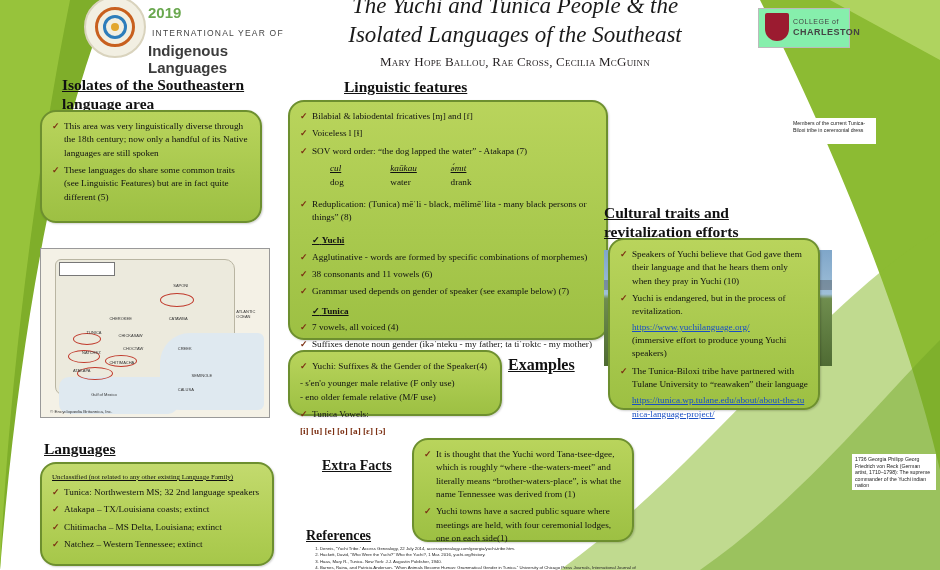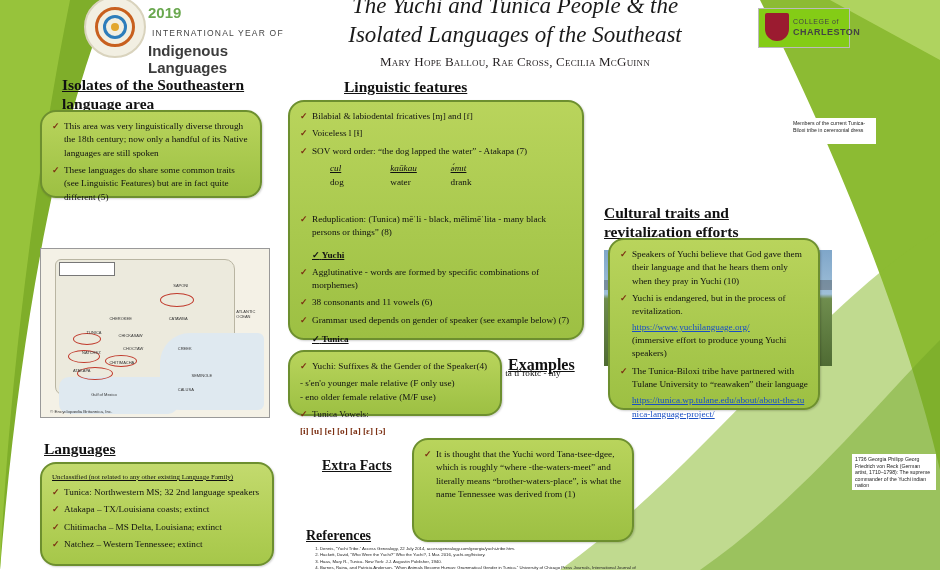--- a/index.html
+++ b/index.html
@@ -45,21 +45,21 @@
     position:absolute;left:25px;top:25px;width:8px;height:8px;border-radius:50%;
     background:#e2a72e;
   }
   .iyil-text{position:absolute;left:64px;top:8px;}
   .iyil-year{font-family:"Liberation Sans",sans-serif;font-size:15px;color:#6aa84f;font-weight:bold;display:inline-block;}
   .iyil-sub{font-family:"Liberation Sans",sans-serif;font-size:8.5px;color:#444;letter-spacing:1.2px;display:inline-block;margin-left:4px;}
   .iyil-main{font-family:"Liberation Sans",sans-serif;font-size:15px;color:#3c3c3c;font-weight:bold;margin-top:2px;}
 
   .logo-cofc{
     position:absolute;left:758px;top:8px;width:90px;height:38px;
-    border:1px solid #bbb;background:#84cc16;
+    border:1px solid #bbb;background:#86efac;
   }
   .cofc-shield{
     position:absolute;left:6px;top:4px;width:24px;height:28px;background:#9b1b30;border-radius:2px 2px 12px 12px;
   }
   .cofc-t1{position:absolute;left:34px;top:9px;font-family:"Liberation Sans",sans-serif;font-size:7px;color:#444;letter-spacing:.5px;}
   .cofc-t2{position:absolute;left:34px;top:18px;font-family:"Liberation Sans",sans-serif;font-size:9px;color:#444;letter-spacing:.5px;font-weight:bold;}
 
   
   .h-sec{
     position:absolute;font-family:"Liberation Serif",serif;font-weight:bold;
@@ -166,21 +166,21 @@
     <div class="cofc-shield"></div>
     <div class="cofc-t1">COLLEGE of</div>
     <div class="cofc-t2">CHARLESTON</div>
   </div>
 
   <div class="h-sec" style="left:62px;top:76px;width:210px;">
     <div>Isolates of the Southeastern</div>
     <div>language area</div>
   </div>
 
-  <div class="gbox" style="left:40px;top:110px;width:222px;height:88px;">
+  <div class="gbox" style="left:40px;top:110px;width:222px;height:113px;">
     <ul>
       <li>This area was very linguistically diverse through the 18th century; now only a handful of its Native languages are still spoken</li>
       <li>These languages do share some common traits (see Linguistic Features) but are in fact quite different (5)</li>
     </ul>
   </div>
 
   <div class="photo mapbox" style="left:40px;top:248px;width:228px;height:168px;">
     <div class="land"></div>
     <div class="sea"></div>
     <div class="gulf"></div>
@@ -214,37 +214,37 @@
     <ul>
       <li>Tunica: Northwestern MS; 32 2nd language speakers</li>
       <li>Atakapa – TX/Louisiana coasts; extinct</li>
       <li>Chitimacha – MS Delta, Louisiana; extinct</li>
       <li>Natchez – Western Tennessee; extinct</li>
     </ul>
   </div>
 
   <div class="h-sec" style="left:344px;top:78px;">Linguistic features</div>
 
-  <div class="gbox" style="left:288px;top:100px;width:296px;height:240px;">
+  <div class="gbox" style="left:288px;top:100px;width:320px;height:240px;">
     <ul>
       <li>Bilabial &amp; labiodental fricatives [ɱ] and [f]</li>
       <li>Voiceless l [ɬ]</li>
       <li>SOV word order: “the dog lapped the water” - Atakapa (7)</li>
     </ul>
     <div class="gloss">
       <span class="und ital">cul</span>
       <span class="und ital">kaūkau</span>
       <span class="und ital">ə́mıt</span>
     </div>
     <div class="gloss">
       <span>dog</span>
       <span>water</span>
       <span>drank</span>
     </div>
-    <ul style="margin-top:23px;font-family:Liberation Serif, serif;">
+    <ul style="margin-top:8px;font-family:Liberation Serif, serif;">
       <li>Reduplication: (Tunica) mēˈli - black, mēlimēˈlita - many black persons or things” (8)</li>
     </ul>
 
     <div class="sub-head" style="margin-top:10px;">
       <span style="margin-left:12px;">✓</span>
       <span>Yuchi</span>
     </div>
     <ul class="indent">
       <li>Agglutinative - words are formed by specific combinations of morphemes)</li>
       <li>38 consonants and 11 vowels (6)</li>
@@ -273,20 +273,21 @@
       <li>Tunica Vowels:</li>
     </ul>
     <div class="indent bld" style="color:#7b2f12;">[i]  [u]  [e]  [o]  [a]  [ɛ]  [ɔ]</div>
   </div>
 
   <div class="h-sub" style="left:322px;top:458px;font-size:14px;">Extra Facts</div>
 
   <div class="gbox" style="left:412px;top:438px;width:222px;height:104px;">
     <ul>
       <li>It is thought that the Yuchi word Tana-tsee-dgee, which is roughly “where -the-waters-meet” and literally means “brother-waters-place”, is what the name Tennessee was derived from (1)</li>
+      <li>Yuchi towns have a sacred public square where meetings are held, with four ceremonial lodges, one on each side(1)</li>
     </ul>
   </div>
 
   <div class="h-sub" style="left:306px;top:528px;font-size:14px;">References</div>
 
   <div class="refs" style="left:310px;top:546px;width:330px;">
     <ol>
       <li>Dennis, “Yuchi Tribe.” Access Genealogy, 22 July 2014, accessgenealogy.com/georgia/yuchi-tribe.htm.</li>
       <li>Hackett, David, “Who Were the Yuchi?” Who the Yuchi?, 1 Mar. 2016, yuchi.org/history.</li>
       <li>Haas, Mary R., Tunica. New York: J.J. Augustin Publisher, 1940.</li>

